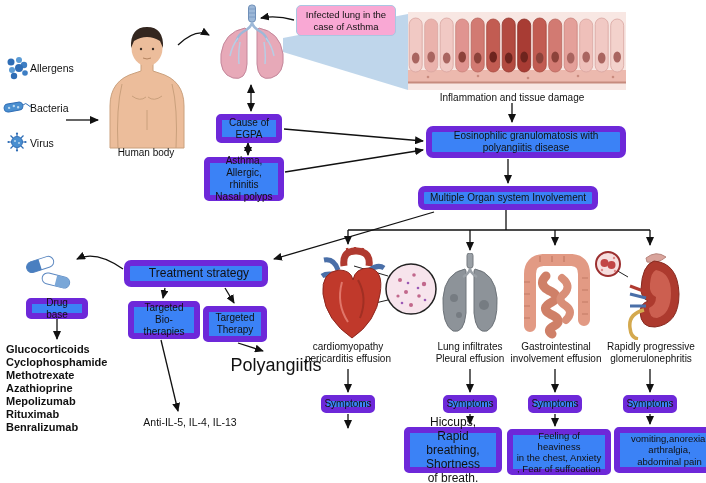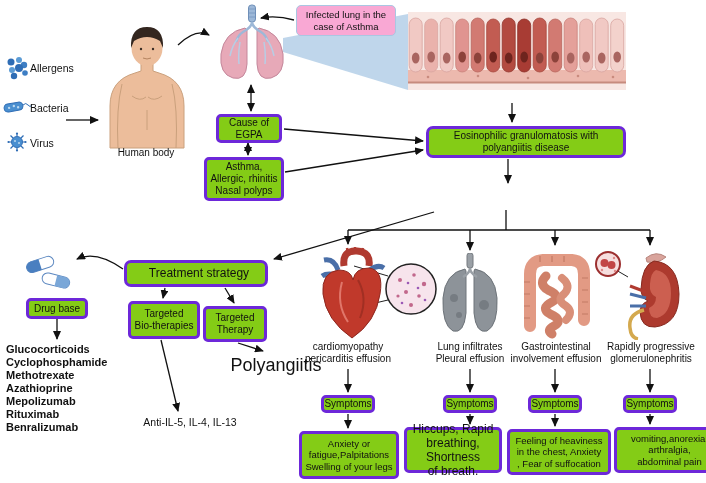--- a/index.html
+++ b/index.html
@@ -1,19 +1,19 @@
 <!DOCTYPE html>
 <html><head>
 <meta charset="utf-8">
 <style>
   html,body{margin:0;padding:0;background:#fff;}
   #stage{position:relative;width:706px;height:483px;background:#fff;overflow:hidden;
          font-family:"Liberation Sans",sans-serif;color:#111;}
   svg{display:block;}
-  .bbox{position:absolute;background:#84cc16;border:3px solid #6d28d9;border-radius:5px;
+  .bbox{position:absolute;background:#3b82f6;border:6px solid #6d28d9;border-radius:5px;
         display:flex;align-items:center;justify-content:center;text-align:center;
         white-space:pre-line;font-size:10px;line-height:1.18;padding:2px 3px;box-sizing:border-box;z-index:3;}
   .callout{background:#f9a8d4;border:1px solid #aac6e2;}
   .plain{position:absolute;white-space:pre-line;text-align:center;font-size:10px;line-height:1.18;z-index:3;}
   .left{text-align:left;}
   .big{font-size:12px;padding-left:9px;}
   .drugs{font-size:11px;font-weight:600;line-height:13px;}
   .poly{font-size:18px;font-weight:400;}
   .legend-label{font-size:10.5px;}
   #arrowlayer{position:absolute;left:0;top:0;z-index:1;}
@@ -183,28 +183,30 @@
       </g>
       <g fill="#c98b7e">
           <circle cx="20" cy="65" r="1.3"></circle>
           <circle cx="70" cy="64" r="1.3"></circle>
           <circle cx="120" cy="66" r="1.3"></circle>
           <circle cx="170" cy="64" r="1.3"></circle>
           <circle cx="205" cy="65" r="1.3"></circle>
         </g>
     </svg>
   </div>
+  <div class="plain" style="left:422px;top:92px;width:180px;">Inflammation and tissue damage</div>
 
   <div class="bbox" style="left:216px;top:114px;width:66px;height:29px;">Cause of
 EGPA</div>
   <div class="bbox" style="left:204px;top:157px;width:80px;height:44px;">Asthma,
 Allergic,  rhinitis
 Nasal polyps</div>
   <div class="bbox" style="left:426px;top:126px;width:200px;height:32px;border-radius:7px;">Eosinophilic granulomatosis with
 polyangiitis disease</div>
+  <div class="bbox" style="left:418px;top:186px;width:180px;height:24px;border-radius:7px;">Multiple Organ system Involvement</div>
 
   <div class="illo" style="left:24px;top:250px;width:52px;height:44px;">
     <svg width="52" height="44" viewBox="0 0 52 44">
       <g transform="rotate(-18 16 14)">
         <rect x="2" y="9" width="28" height="11" rx="5.5" fill="#fff" stroke="#5b87c0"></rect>
         <path d="M2 14.5 A5.5 5.5 0 0 1 7.5 9 L16 9 L16 20 L7.5 20 A5.5 5.5 0 0 1 2 14.5 Z" fill="#4a7fc0"></path>
       </g>
       <g transform="rotate(14 32 30)">
         <rect x="18" y="25" width="28" height="11" rx="5.5" fill="#fff" stroke="#5b87c0"></rect>
         <path d="M46 30.5 A5.5 5.5 0 0 1 40.5 36 L32 36 L32 25 L40.5 25 A5.5 5.5 0 0 1 46 30.5 Z" fill="#7aa7d8"></path>
@@ -256,23 +258,20 @@
           <circle cx="24" cy="21" r="1.3"></circle>
           <circle cx="34" cy="26" r="1.3"></circle>
           <circle cx="18" cy="41" r="1.3"></circle>
           <circle cx="41" cy="38" r="1.3"></circle>
         </g>
     </svg>
   </div>
   <div class="plain" style="left:300px;top:341px;width:96px;">cardiomyopathy
 pericarditis effusion</div>
   <div class="bbox" style="left:321px;top:395px;width:54px;height:18px;">Symptoms</div>
-  <div class="bbox" style="left:299px;top:431px;width:100px;height:48px;font-size:9.5px;">Anxiety or
-fatigue,Palpitations
-Swelling of your legs</div>
 
   <div class="illo" style="left:437px;top:253px;width:66px;height:88px;">
     <svg width="66" height="88" viewBox="0 0 66 88">
       <rect x="30" y="0" width="6" height="15" rx="2.5" fill="#9aa0a6" stroke="#74797e"></rect>
       <path d="M28 16 Q8 20 6 45 Q5 72 16 78 Q27 81 29 60 L29 18 Z" fill="#8d9399" stroke="#6e747a"></path>
       <path d="M38 16 Q58 20 60 45 Q61 72 50 78 Q39 81 37 60 L37 18 Z" fill="#8d9399" stroke="#6e747a"></path>
       <circle cx="17" cy="45" r="4" fill="#767c82"></circle>
         <circle cx="47" cy="52" r="5" fill="#767c82"></circle>
         <circle cx="22" cy="62" r="3" fill="#767c82"></circle>
       <path d="M33 15 Q33 20 26 24 M33 15 Q33 20 40 24" stroke="#9aa0a6" stroke-width="2.5" fill="none"></path>

